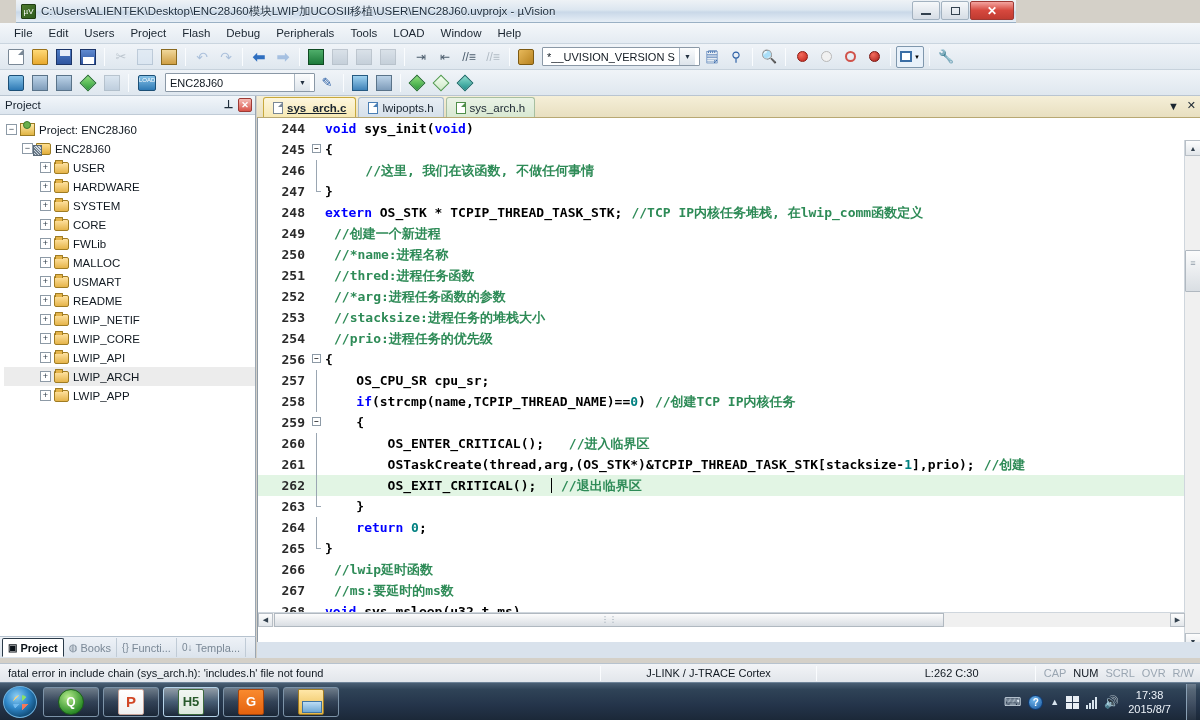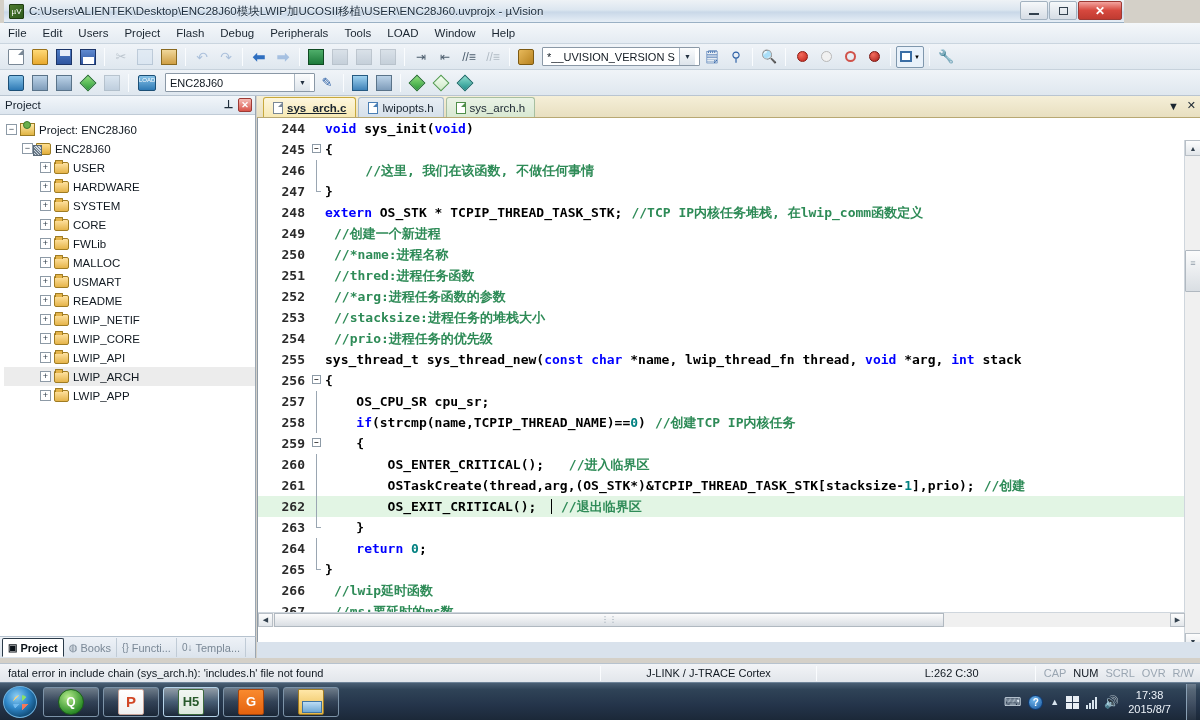--- a/index.html
+++ b/index.html
@@ -5,21 +5,21 @@
   * { box-sizing: border-box; margin: 0; padding: 0; }
   html, body {
     width: 1200px; height: 720px; overflow: hidden;
     font-family: "Liberation Sans", sans-serif;
     background: #d4d0c8;
   }
   #app { position: relative; width: 1200px; height: 720px; }
 
   
   .titlebar {
-    position: absolute; left: 4px; top: 0; width: 1120px; height: 23px;
+    position: absolute; left: 16px; top: 0; width: 1000px; height: 23px;
     background: linear-gradient(180deg,#eef2f6 0%,#dce6f0 45%,#c9d8e8 55%,#e6eef6 100%);
     border-bottom: 1px solid #9ab0c4;
     display: flex; align-items: center;
   }
   .title-icon {
     width: 15px; height: 15px; margin: 0 5px 0 5px;
     background: linear-gradient(135deg,#4d7a2e,#2d5a1e);
     border: 1px solid #1f3d12; border-radius: 1px;
     font-size: 8px; color: #fff; line-height: 13px; text-align: center;
     font-family: "Liberation Sans", sans-serif;
@@ -41,21 +41,21 @@
     color: #fff; font-weight: bold; font-size: 12px;
   }
   .glyph-min { width:10px; height:2px; background:#33414e; margin-top:6px; }
   .glyph-max { width:9px; height:8px; border:1.5px solid #33414e; }
 
   
   .menubar {
     position: absolute; left: 0; top: 23px; width: 1200px; height: 21px;
     background: linear-gradient(180deg,#f4f7fa,#e4ebf2);
     border-bottom: 1px solid #cad5df;
-    display: flex; align-items: center; 
+    display: flex; align-items: center; padding-left: 6px;
   }
   .menu-item {
     font-size: 11.5px; color: #1a2530; padding: 2px 8px; white-space: nowrap;
   }
 
   
   .toolbar {
     position: absolute; left: 0; width: 1200px; height: 26px;
     background: linear-gradient(180deg,#f0f4f8,#dfe7ef);
     border-bottom: 1px solid #c7d2dc;
@@ -766,25 +766,20 @@
           <span class="fold"></span>
           <span class="src cm">//stacksize:进程任务的堆栈大小</span>
         </div>
 
         <div class="cl">
           <span class="gut">254</span>
           <span class="fold"></span>
           <span class="src cm">//prio:进程任务的优先级</span>
         </div>
 
-        <div class="cl">
-          <span class="gut">255</span>
-          <span class="fold"></span>
-          <span class="src">sys_thread_t sys_thread_new(<span class="kw">const</span> <span class="kw">char</span> *name, lwip_thread_fn thread, <span class="kw">void</span> *arg, <span class="kw">int</span> stack</span>
-        </div>
 
         <div class="cl">
           <span class="gut">256</span>
           <span class="fold">
               <span class="fbox">−</span>
             </span>
           <span class="src">{</span>
         </div>
 
         <div class="cl">

